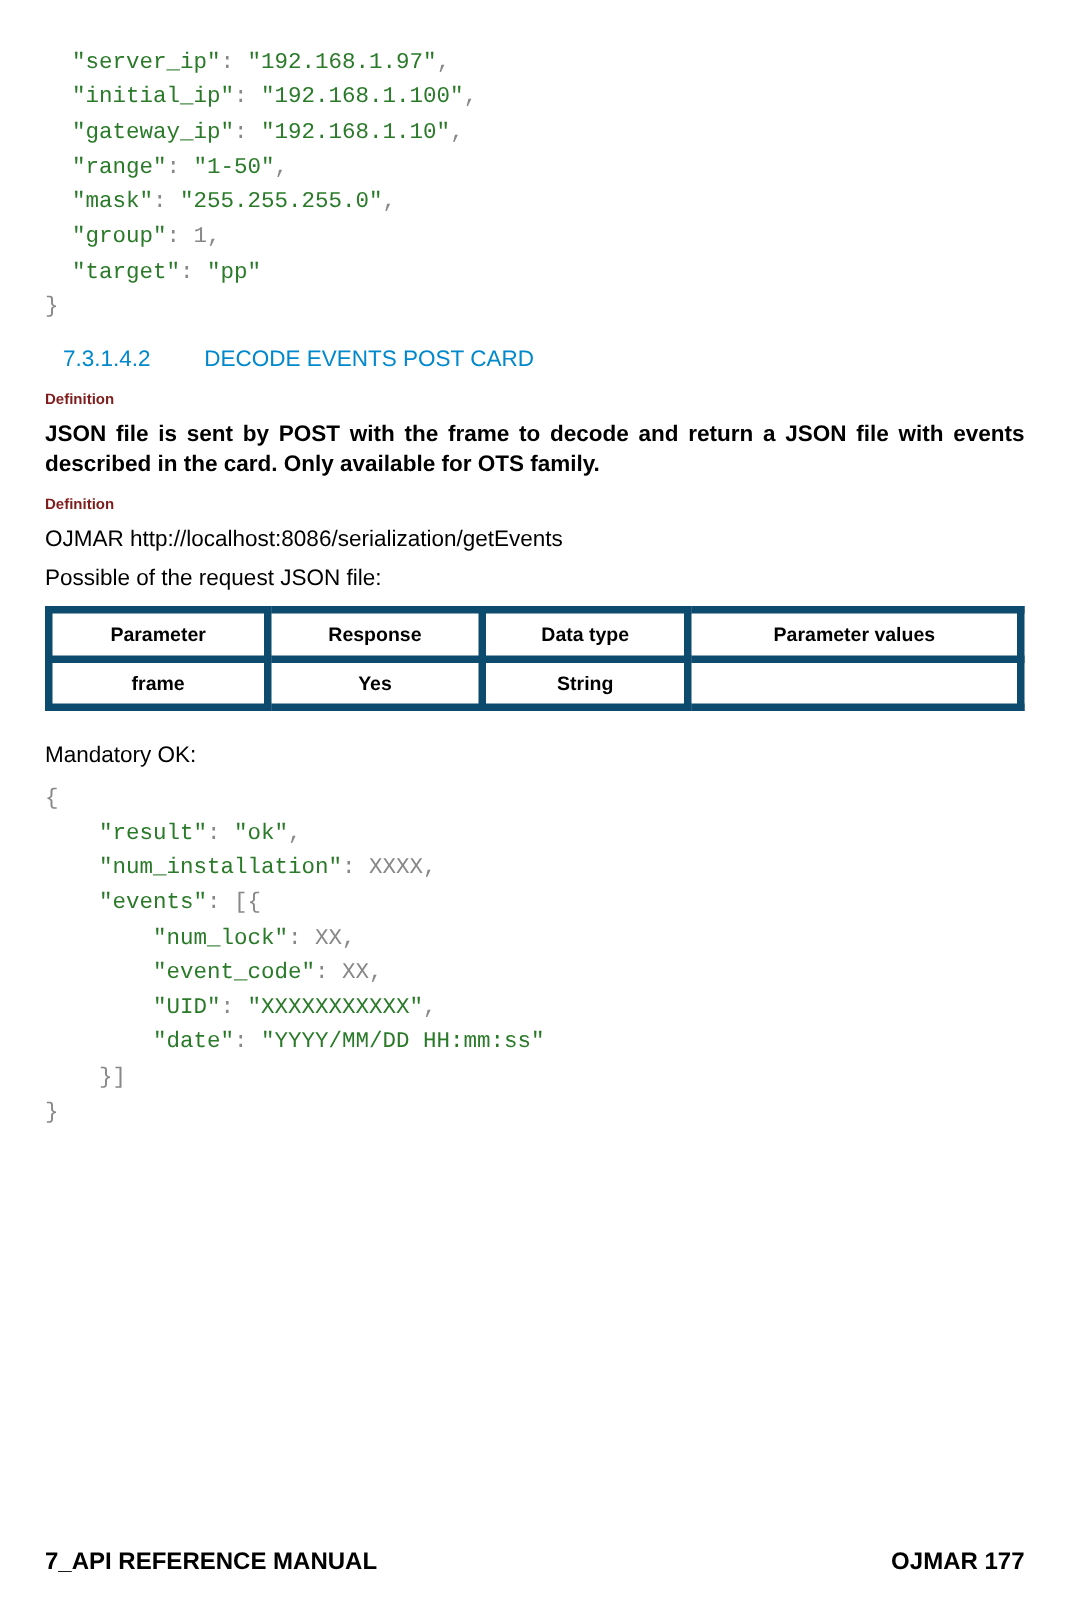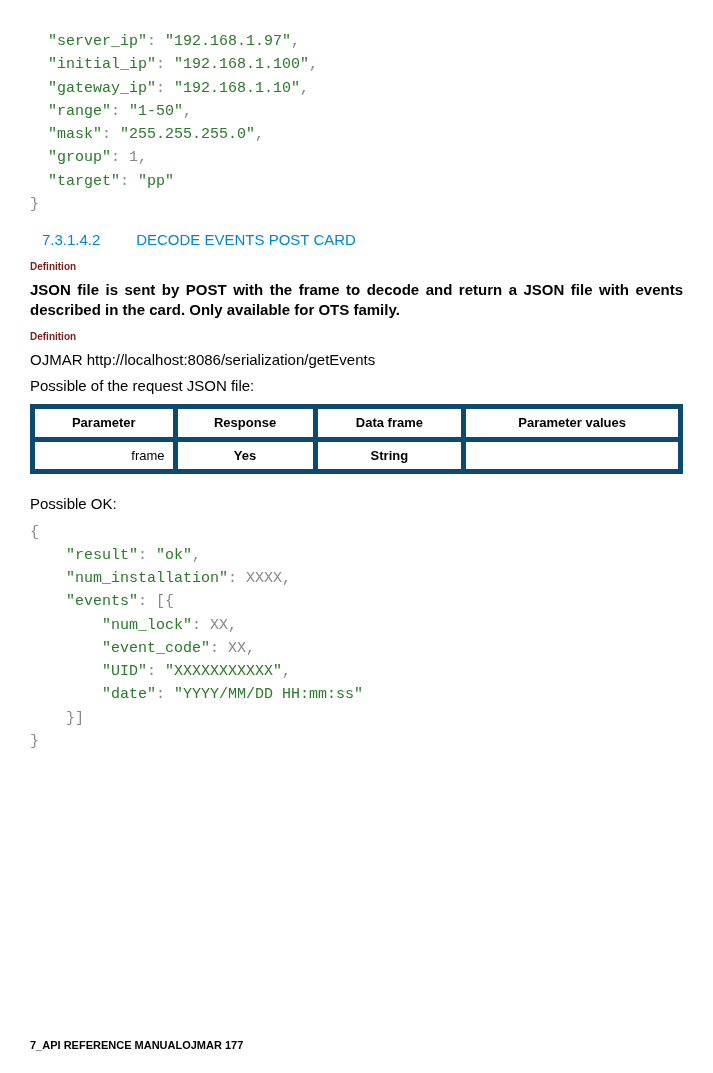--- a/index.html
+++ b/index.html
@@ -40,28 +40,29 @@
     width: 100%;
     margin: 8px 0 20px 0;
     font-size: 13px;
   }
   table.params th, table.params td {
     border: 5px solid #0c4a6e;
     padding: 5px 8px;
     text-align: center;
   }
   table.params th { font-weight: bold; }
-  table.params td.left { text-align: right; font-weight: normal; }
+  table.params td.left { text-align: center; font-weight: bold; }
   .footer {
     position: fixed;
     bottom: 20px;
     left: 30px;
     right: 30px;
     display: flex;
-    font-size: 11px;
+    justify-content: space-between;
+    font-size: 16px;
     font-weight: bold;
   }
 </style>
 </head>
 <body>
 
 <div class="code" id="code-top">  <span class="str">"server_ip"</span>: <span class="str">"192.168.1.97"</span>,
   <span class="str">"initial_ip"</span>: <span class="str">"192.168.1.100"</span>,
   <span class="str">"gateway_ip"</span>: <span class="str">"192.168.1.10"</span>,
   <span class="str">"range"</span>: <span class="str">"1-50"</span>,
@@ -83,35 +84,35 @@
 <p>
   <span>OJMAR </span><span class="url">http://localhost:8086/serialization/getEvents</span>
 </p>
 <p>Possible of the request JSON file:</p>
 
 <table class="params">
   <thead>
     <tr>
       <th>Parameter</th>
       <th>Response</th>
-      <th>Data frame</th>
+      <th>Data type</th>
       <th>Parameter values</th>
     </tr>
   </thead>
   <tbody id="param-rows">
       <tr>
         <td class="left">frame</td>
         <td><b>Yes</b></td>
         <td><b>String</b></td>
         <td></td>
       </tr>
     </tbody>
 </table>
 
-<p>Possible OK:</p>
+<p>Mandatory OK:</p>
 <div class="code" id="code-resp">{
     <span class="str">"result"</span>: <span class="str">"ok"</span>,
     <span class="str">"num_installation"</span>: XXXX,
     <span class="str">"events"</span>: [{
         <span class="str">"num_lock"</span>: XX,
         <span class="str">"event_code"</span>: XX,
         <span class="str">"UID"</span>: <span class="str">"XXXXXXXXXXX"</span>,
         <span class="str">"date"</span>: <span class="str">"YYYY/MM/DD HH:mm:ss"</span>
     }]
 }

